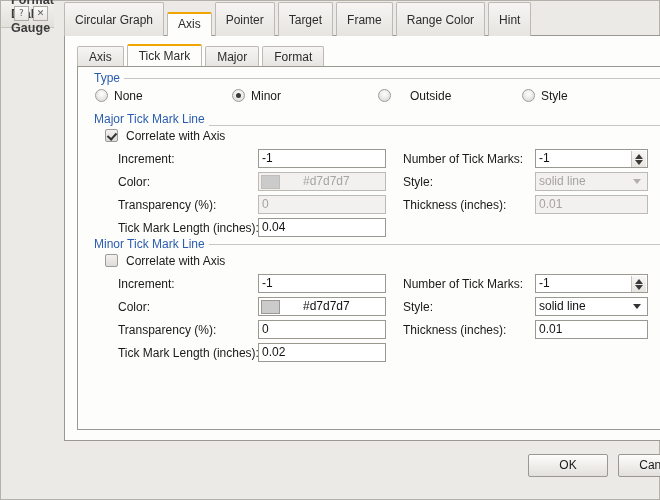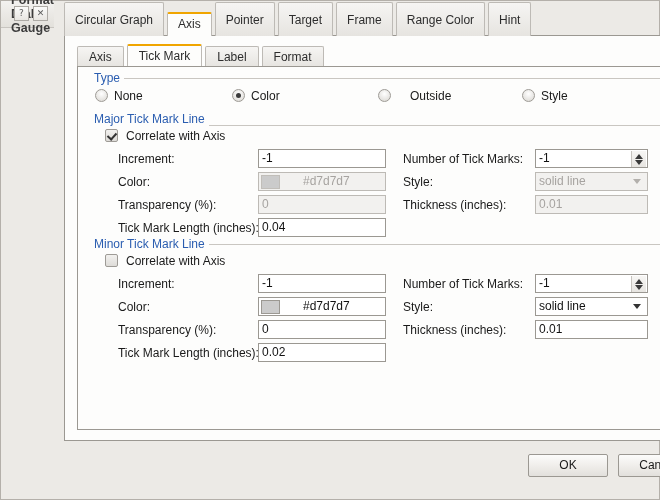--- a/index.html
+++ b/index.html
@@ -293,36 +293,36 @@
       <div class="otab">Frame</div>
       <div class="otab">Range Color</div>
       <div class="otab">Hint</div>
     </div>
 
     <div class="outer-panel">
 
       <div class="inner-tabs">
         <div class="itab">Axis</div>
         <div class="itab active">Tick Mark</div>
-        <div class="itab">Label</div>
+        <div class="itab">Major</div>
         <div class="itab">Format</div>
       </div>
 
       <div class="inner-panel">
 
         <div class="group-legend" style="left:16px; top:4px; width:584px;align-items:center;">
           <span>Type</span>
           <span class="rule" style="width:556px;"></span>
         </div>
 
         <div class="radio" style="left:17px; top:22px;"></div>
         <div class="lbl" style="left:36px; top:22px;">None</div>
 
         <div class="radio on" style="left:154px; top:22px;"></div>
-        <div class="lbl" style="left:173px; top:22px;">Color</div>
+        <div class="lbl" style="left:173px; top:22px;">Minor</div>
 
         <div class="radio" style="left:300px; top:22px;"></div>
         <div class="lbl" style="left:332px; top:22px;">Outside</div>
 
         <div class="radio" style="left:444px; top:22px;"></div>
         <div class="lbl" style="left:463px; top:22px;">Style</div>
 
         <div class="group-legend" style="left:16px; top:45px; width:584px;align-items:flex-end;">
           <span>Major Tick Mark Line</span>
           <span class="rule" style="width:480px;"></span>

